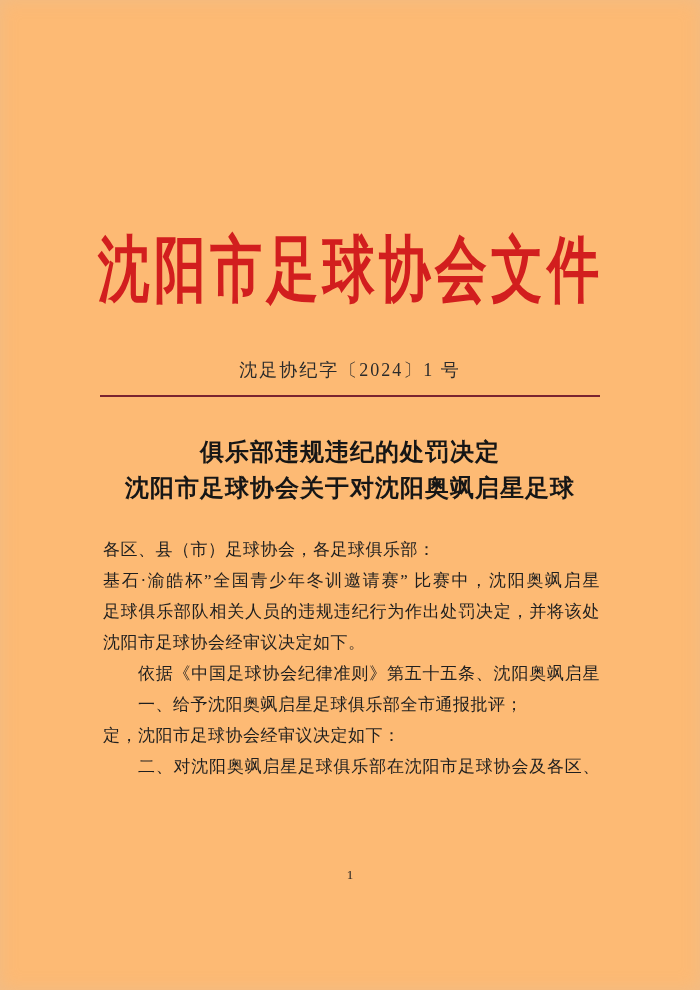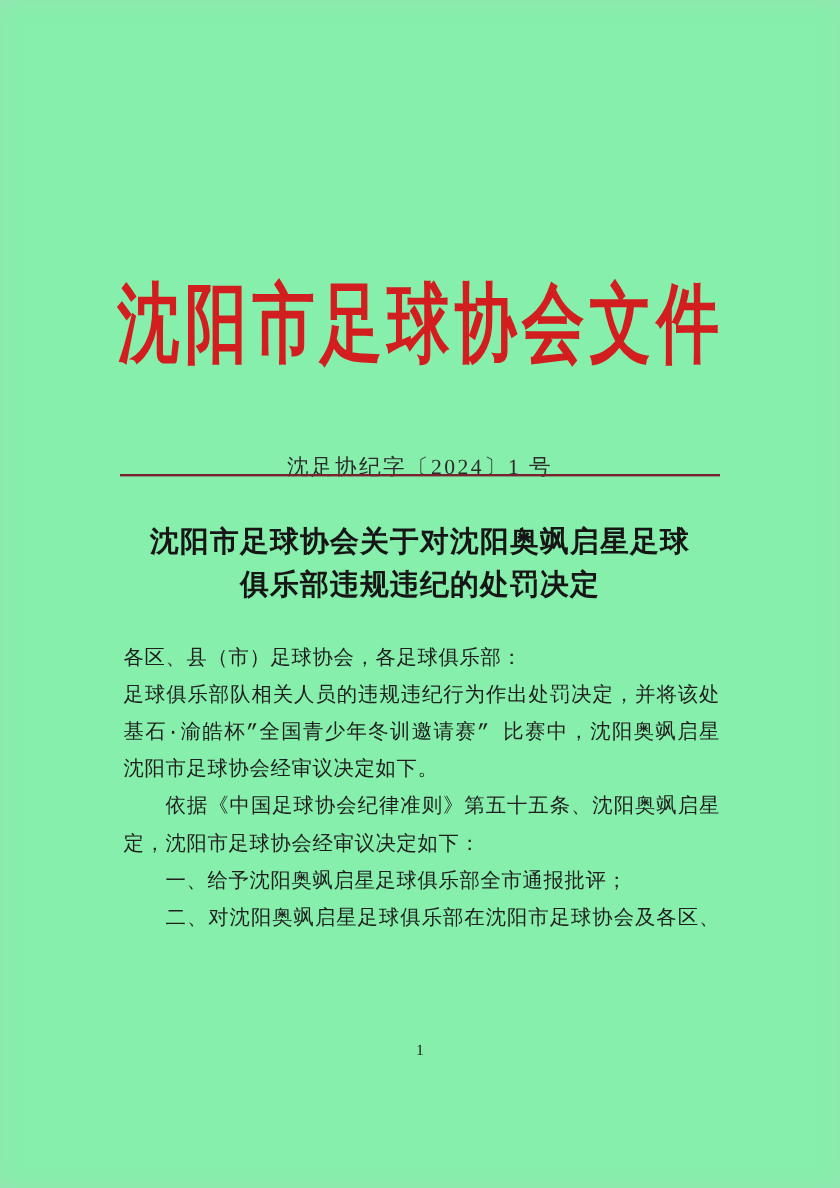--- a/index.html
+++ b/index.html
@@ -8,41 +8,41 @@
     width: 700px;
     height: 990px;
     background: #fbfbfa;
     overflow: hidden;
     font-family: "Liberation Serif", "DejaVu Serif", serif;
   }
   .page {
     position: relative;
     width: 700px;
     height: 990px;
-    background: #86efac;
+    background: #fdba74;
     box-shadow: inset 0 0 18px rgba(200,195,190,0.25);
   }
   .red-header {
     position: absolute;
     top: 222px;
     left: 0;
     width: 700px;
     height: 96px;
     line-height: 96px;
     text-align: center;
     font-size: 72px;
     font-weight: bold;
     letter-spacing: 6px;
     transform: scaleX(0.72);
     transform-origin: 50% 50%;
     white-space: nowrap;
   }
   .doc-number {
     position: absolute;
-    top: 377px;
+    top: 358px;
     left: 0;
     width: 700px;
     text-align: center;
     font-size: 18px;
     line-height: 24px;
     letter-spacing: 2px;
     color: #2b2b2b;
   }
   .red-line {
     position: absolute;
@@ -63,21 +63,20 @@
     color: #161616;
     letter-spacing: 1px;
   }
   .body-text {
     position: absolute;
     top: 534px;
     left: 103px;
     width: 497px;
     font-size: 17px;
     color: #1f1f1f;
-    font-family: Liberation Mono, monospace;
   }
   .body-line {
     height: 31px;
     line-height: 31px;
     letter-spacing: 0.5px;
   }
   .body-line.indent {
     text-indent: 35px;
   }
   .body-line.fill {
@@ -101,30 +100,30 @@
 
 <div class="page">
 
   <div class="red-header" style="color: rgb(210, 30, 30);">沈阳市足球协会文件</div>
 
   <div class="doc-number">沈足协纪字〔2024〕1 号</div>
 
   <div class="red-line" style="background: rgb(122, 35, 48);"></div>
 
   <div class="doc-title">
+    <div>俱乐部违规违纪的处罚决定</div>
     <div>沈阳市足球协会关于对沈阳奥飒启星足球</div>
-    <div>俱乐部违规违纪的处罚决定</div>
   </div>
 
   <div class="body-text">
     <div class="body-line">各区、县（市）足球协会，各足球俱乐部：</div>
+    <div class="body-line fill">基石·渝皓杯”全国青少年冬训邀请赛” 比赛中，沈阳奥飒启星</div>
     <div class="body-line fill">足球俱乐部队相关人员的违规违纪行为作出处罚决定，并将该处</div>
-    <div class="body-line fill">基石·渝皓杯”全国青少年冬训邀请赛” 比赛中，沈阳奥飒启星</div>
     <div class="body-line">沈阳市足球协会经审议决定如下。</div>
     <div class="body-line indent fill">依据《中国足球协会纪律准则》第五十五条、沈阳奥飒启星</div>
+    <div class="body-line indent">一、给予沈阳奥飒启星足球俱乐部全市通报批评；</div>
     <div class="body-line">定，沈阳市足球协会经审议决定如下：</div>
-    <div class="body-line indent">一、给予沈阳奥飒启星足球俱乐部全市通报批评；</div>
     <div class="body-line indent fill">二、对沈阳奥飒启星足球俱乐部在沈阳市足球协会及各区、</div>
   </div>
 
   <div class="page-number">1</div>
 
 </div>
 
 </body></html>

